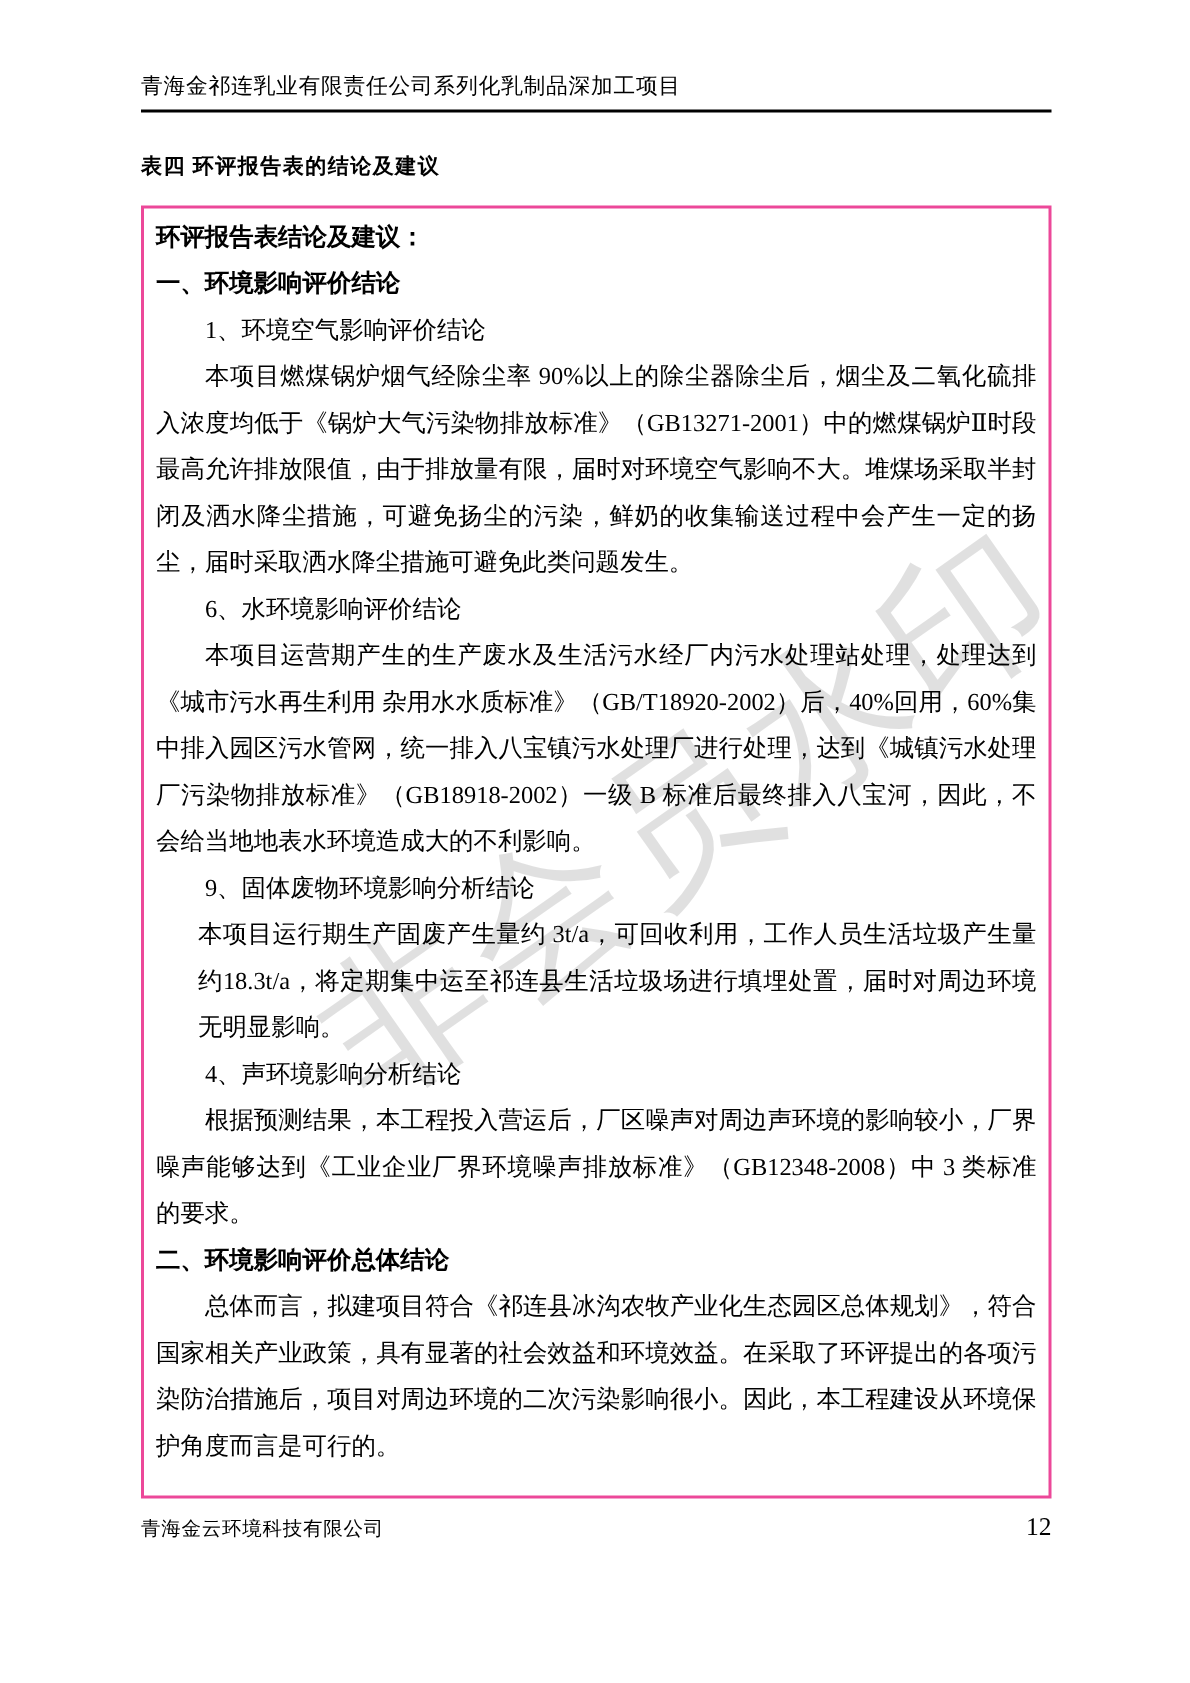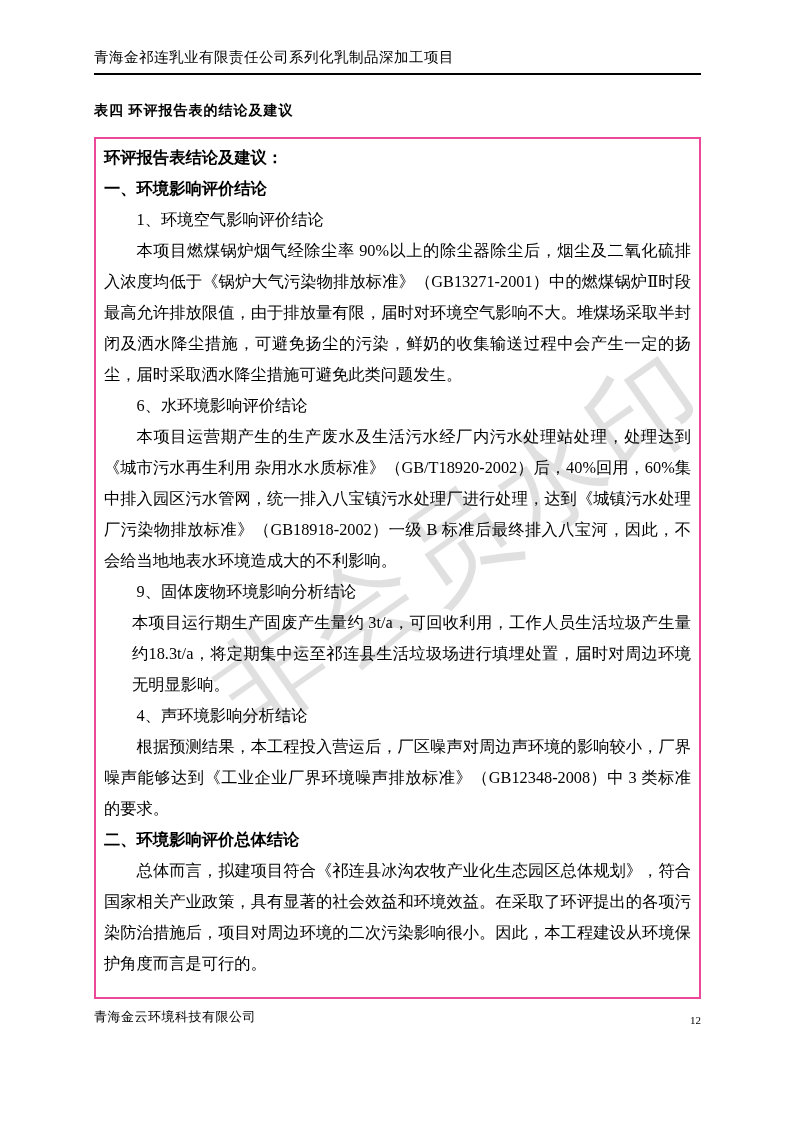--- a/index.html
+++ b/index.html
@@ -100,21 +100,21 @@
     font-size: 13px;
     line-height: 19px;
   }
   .footer-company {
     letter-spacing: 0.5px;
   }
   .footer-contact {
     font-size: 13px;
   }
   .footer-page {
-    font-size: 11px;
+    font-size: 17px;
     padding-top: 1px;
   }
 </style>
 </head>
 <body>
 
 <div class="page">
 
   <div class="watermark">非会员水印</div>
 

